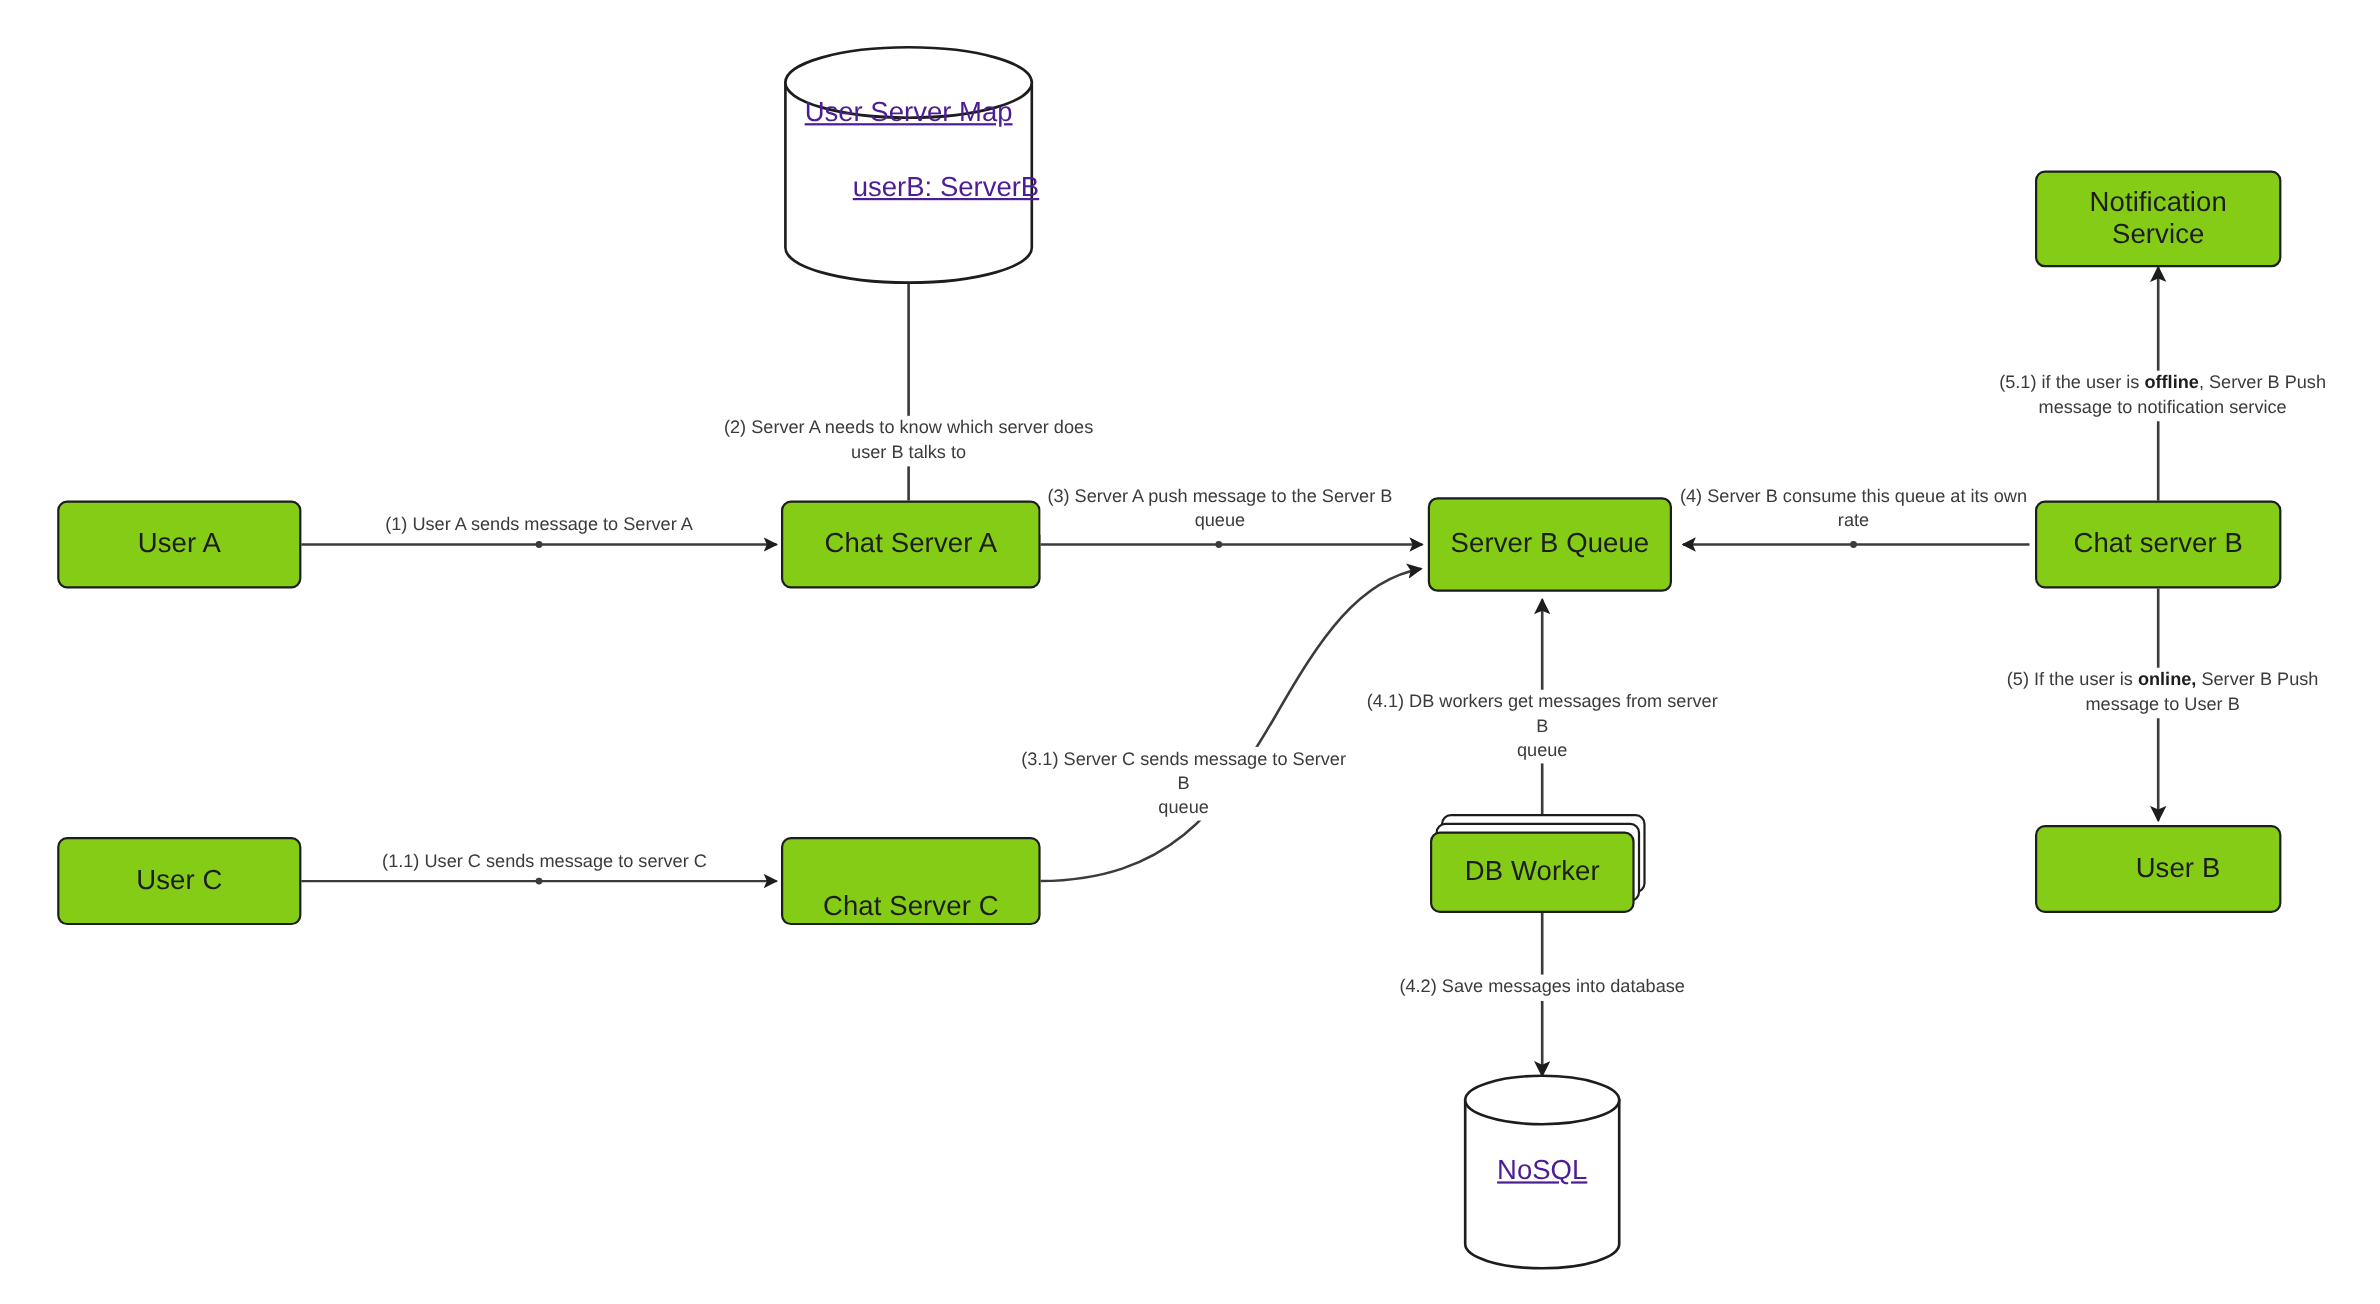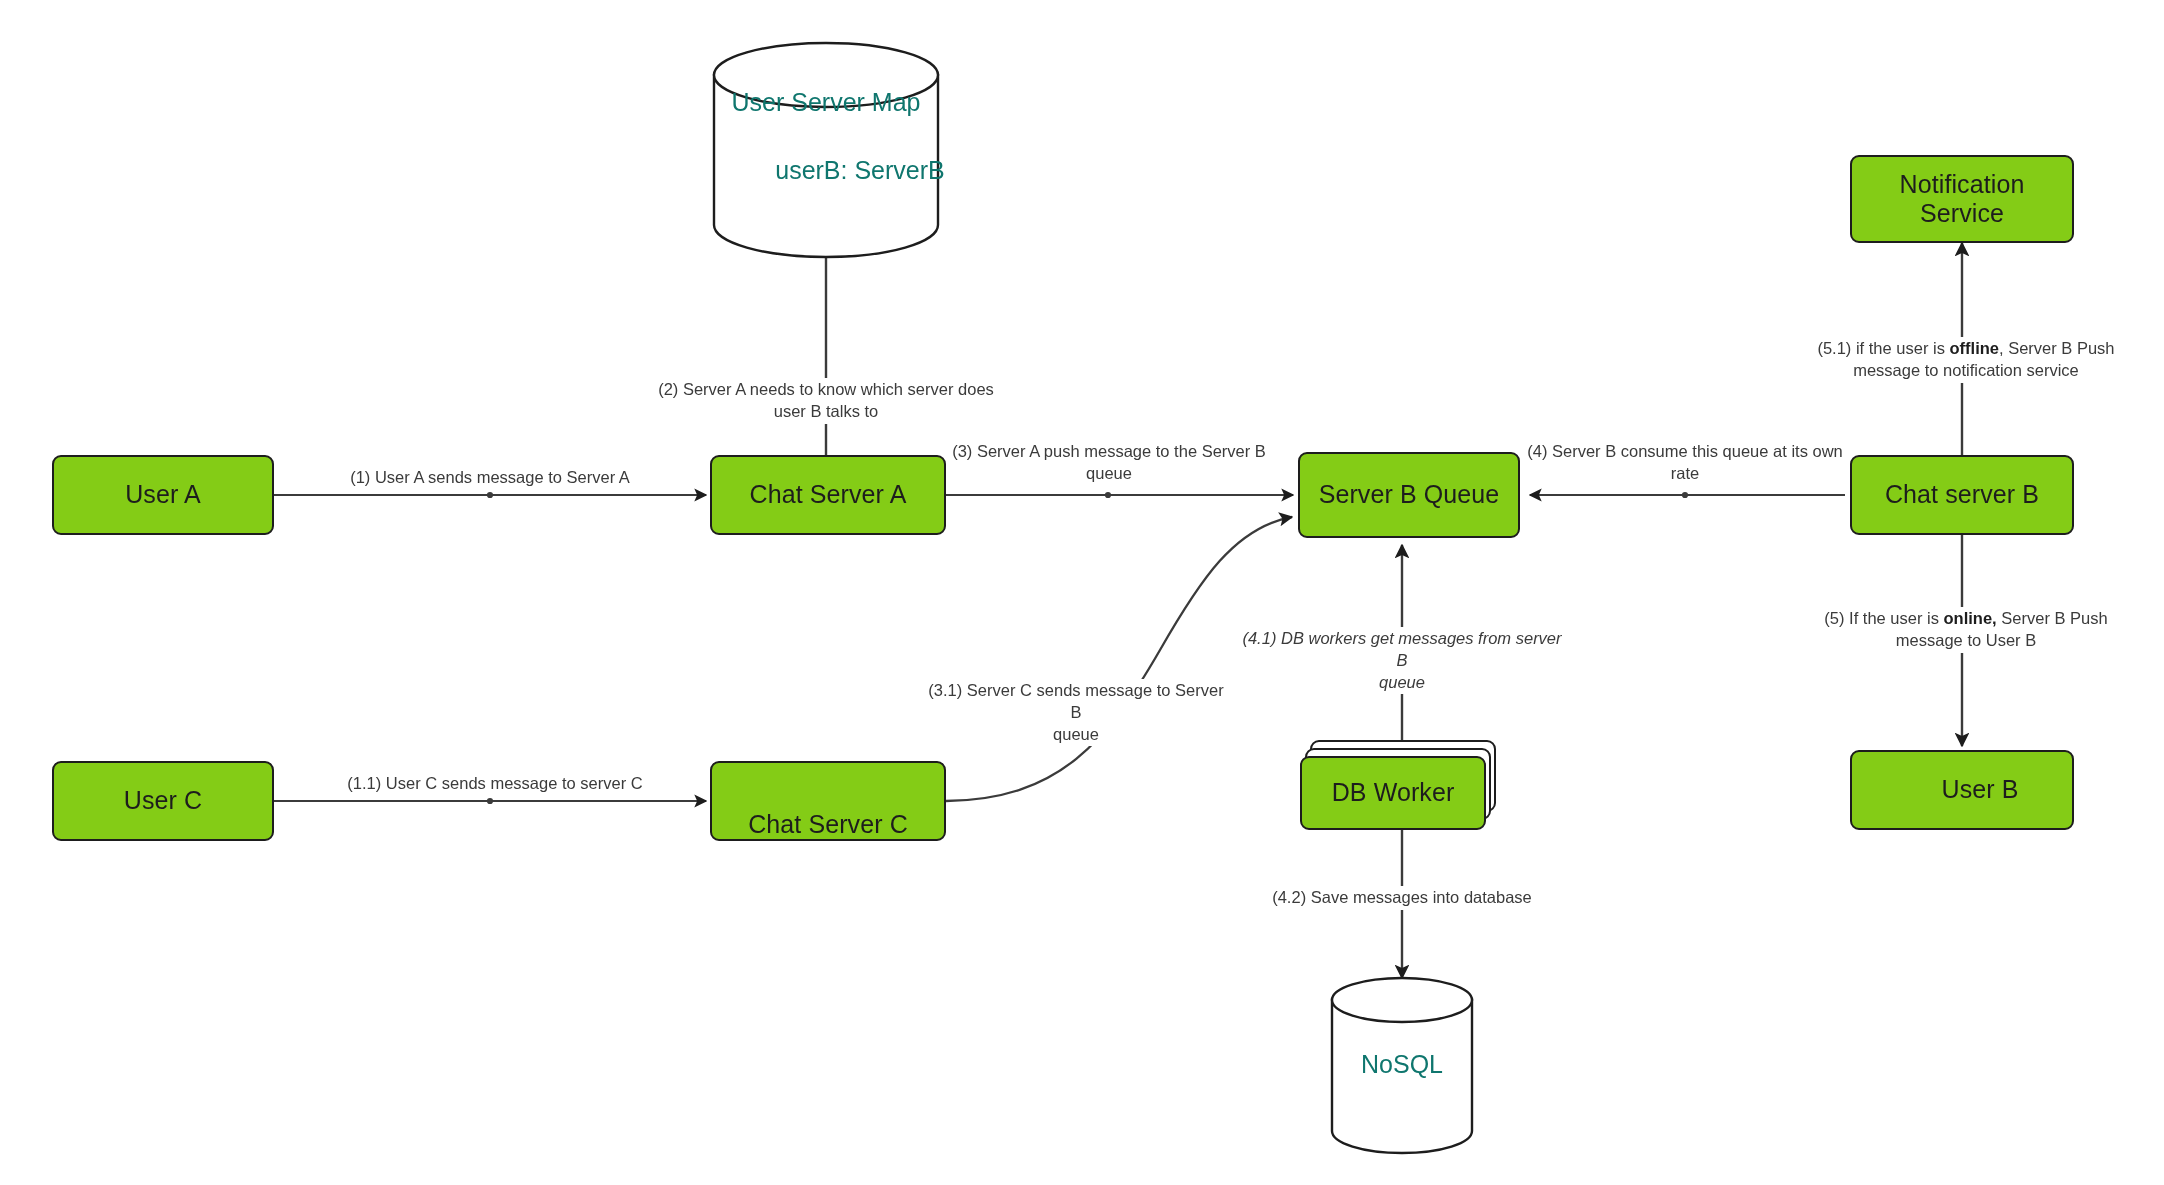--- a/index.html
+++ b/index.html
@@ -48,23 +48,24 @@
   }
   .cyl {
     position: absolute;
     z-index: 4;
   }
   .cyl .cyl-label {
     position: absolute;
     left: 0;
     width: 100%;
     text-align: center;
-    color: #0f766e;
+    color: #4c1d95;
     font-size: 25px;
     line-height: 1.18;
+    text-decoration: underline;
   }
   .edge-label {
     position: absolute;
     color: #3b3b3b;
     font-size: 16.5px;
     line-height: 1.32;
     text-align: center;
     z-index: 6;
     background: #ffffff;
     padding: 1px 3px;
@@ -211,21 +212,21 @@
   <div class="edge-label" style="left:920px; top:679px; width:312px;">
     <div>(3.1) Server C sends message to Server B</div>
     <div>queue</div>
   </div>
 
   <div class="edge-label" style="left:1522px; top:440px; width:326px;">
     <div>(4) Server B consume this queue at its own</div>
     <div>rate</div>
   </div>
 
-  <div class="edge-label" style="left:1232px; top:627px; width:340px;font-style:italic;">
+  <div class="edge-label" style="left:1232px; top:627px; width:340px;">
     <div>(4.1) DB workers get messages from server B</div>
     <div>queue</div>
   </div>
 
   <div class="edge-label" style="left:1258px; top:886px; width:288px;">
     <span>(4.2) Save messages into database</span>
   </div>
 
   <div class="edge-label" style="left:1810px; top:337px; width:312px;">
     <div><span>(5.1) if the user is </span><b>offline</b><span>, Server B Push</span></div>

